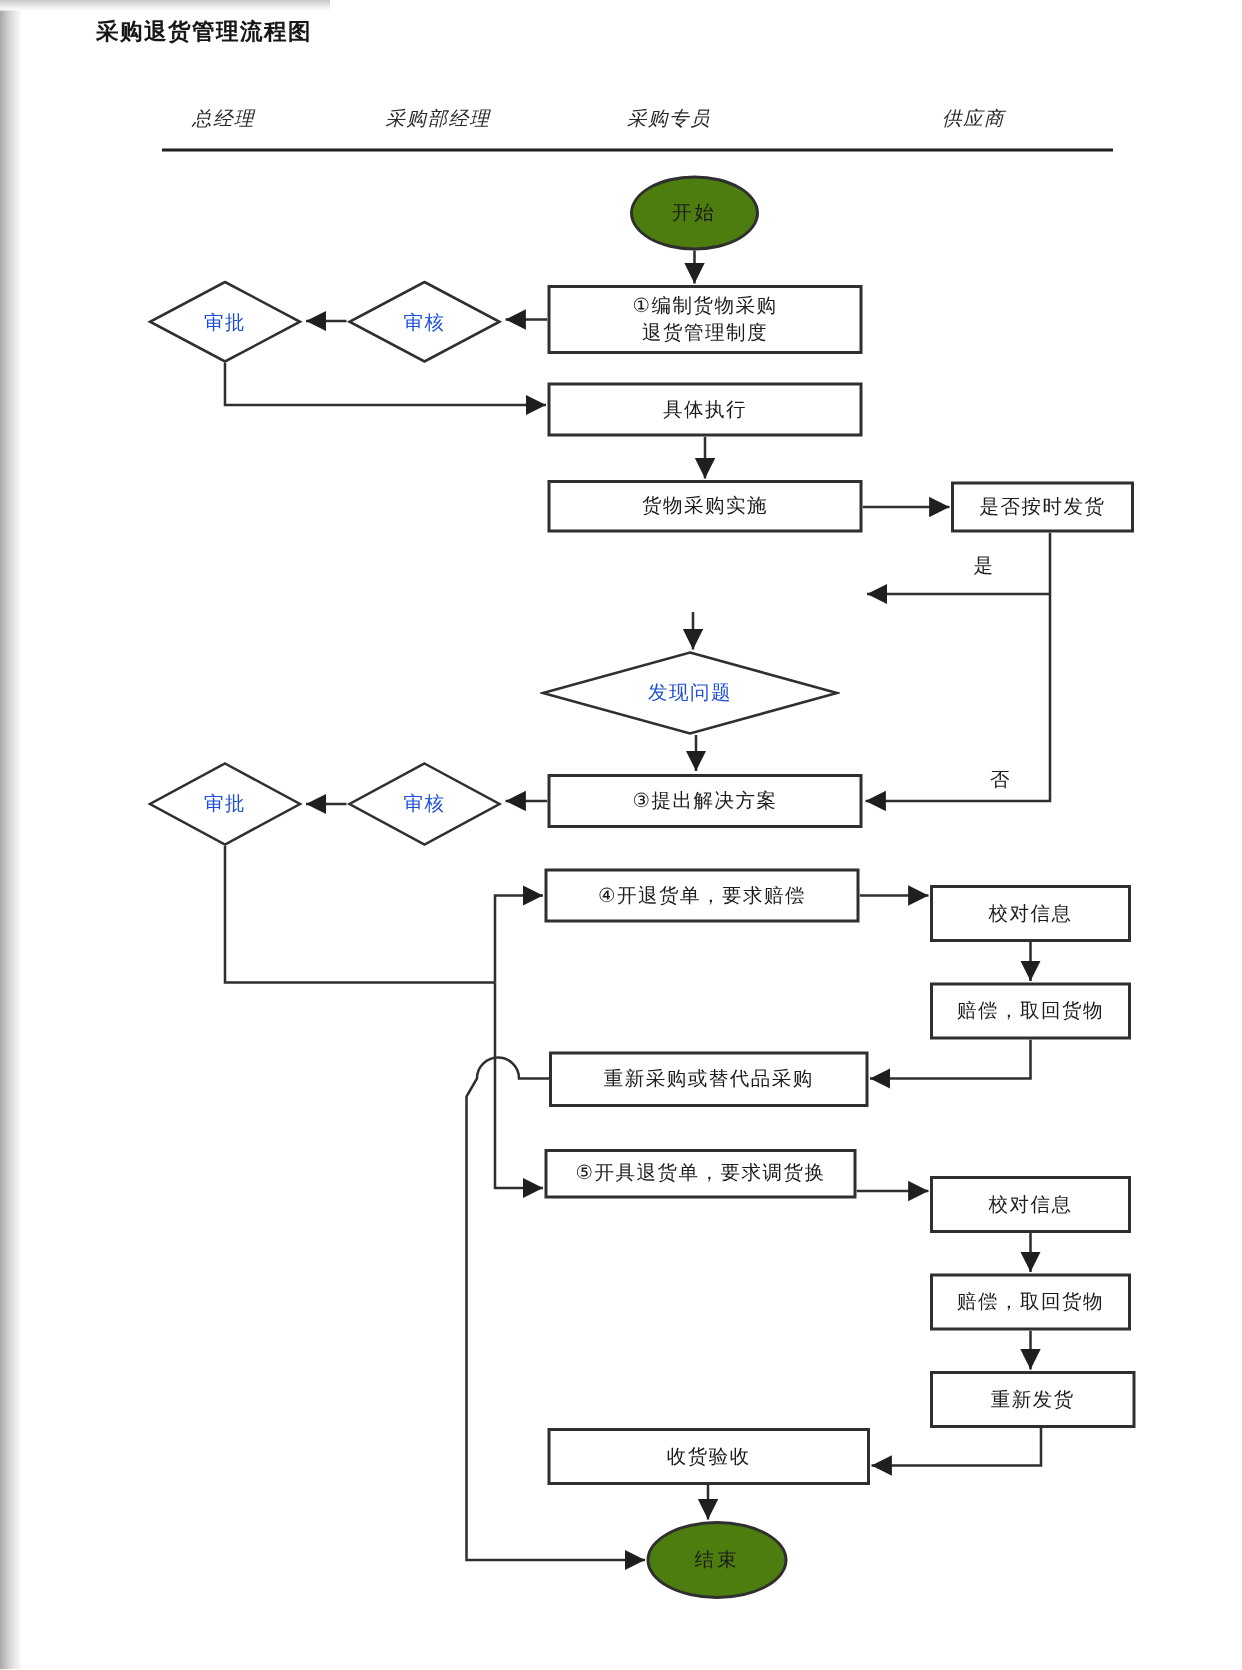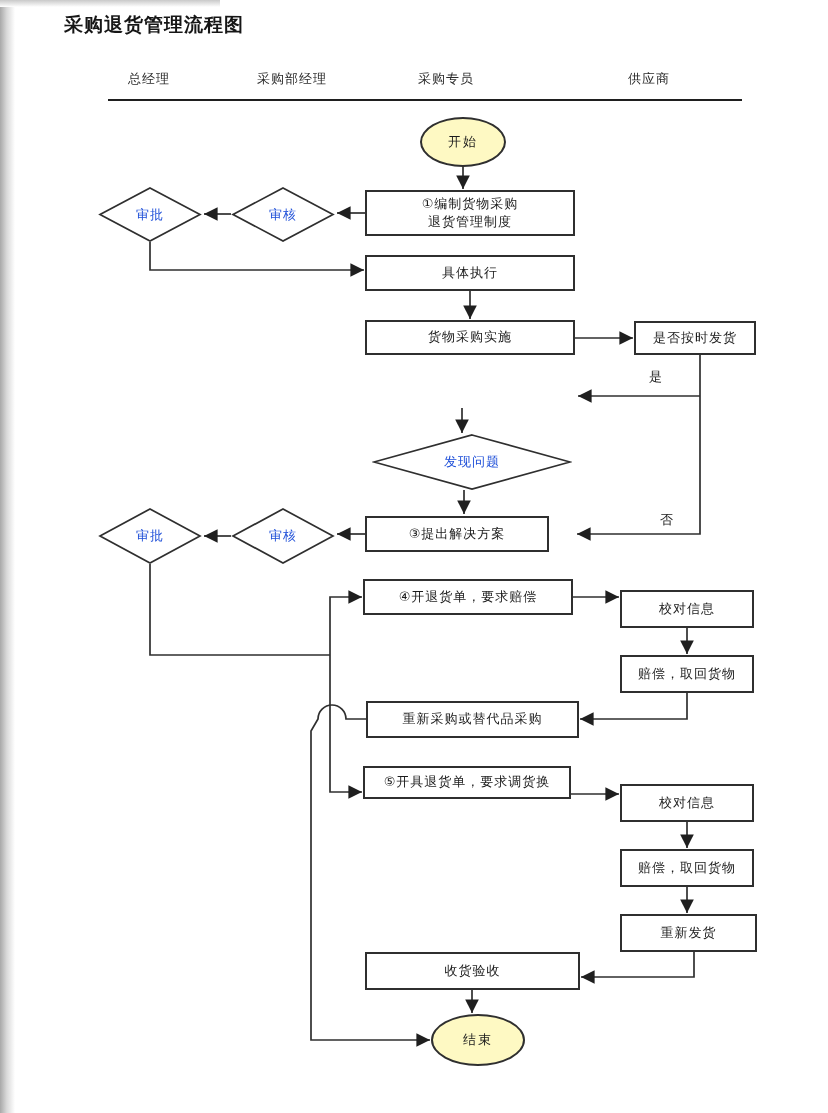--- a/index.html
+++ b/index.html
@@ -2,30 +2,30 @@
 <html><head>
 <meta charset="utf-8">
 <style>
   html,body{margin:0;padding:0;background:#ffffff;}
   #page{position:relative;width:828px;height:1113px;background:#ffffff;overflow:hidden;
         font-family:"Liberation Sans","DejaVu Sans",sans-serif;color:#1f1f1f;}
   #scan-edge-left{position:absolute;left:0;top:0;width:15px;height:100%;
         background:linear-gradient(90deg,#a8a8a8 0%,#d9d9d9 45%,#ffffff 100%);}
   #scan-edge-top{position:absolute;left:0;top:0;width:220px;height:7px;
         background:linear-gradient(180deg,#c9c9c9 0%,#ffffff 100%);}
-  #doc-title{position:absolute;left:64px;top:12px;font-size:19px;font-weight:bold;
+  #doc-title{position:absolute;left:64px;top:12px;font-size:15px;font-weight:bold;
         letter-spacing:1px;color:#161616;}
   .lane-label{position:absolute;top:70px;transform:translateX(-50%);font-size:13px;
-        letter-spacing:1px;color:#2a2a2a;white-space:nowrap;}
+        letter-spacing:1px;color:#2a2a2a;white-space:nowrap;font-style:italic;}
   #lane-rule{position:absolute;left:108px;top:99px;width:634px;height:2px;background:#1f1f1f;}
   svg.layer{position:absolute;left:0;top:0;width:828px;height:1113px;}
   .box{position:absolute;border:2px solid #2f2f2f;background:#ffffff;box-sizing:border-box;
         display:flex;align-items:center;justify-content:center;text-align:center;
         font-size:13px;letter-spacing:1px;color:#1c1c1c;line-height:1.4;white-space:pre-line;}
-  .oval{position:absolute;border:2px solid #2f2f2f;background:#fef9c3;box-sizing:border-box;
+  .oval{position:absolute;border:2px solid #2f2f2f;background:#4d7c0f;box-sizing:border-box;
         border-radius:50%;display:flex;align-items:center;justify-content:center;
         font-size:13px;letter-spacing:2px;color:#1c1c1c;}
   .diamond{position:absolute;}
   .diamond svg{position:absolute;left:0;top:0;width:100%;height:100%;}
   .diamond .lbl{position:absolute;left:0;top:0;right:0;bottom:0;display:flex;align-items:center;
         justify-content:center;font-size:13px;letter-spacing:1px;color:#1d4ed8;}
   .branch-label{position:absolute;font-size:13px;color:#1c1c1c;letter-spacing:1px;}
 </style>
 </head>
 <body>
@@ -77,21 +77,21 @@
   </svg>
 
   <div class="oval" style="left:420px;top:117px;width:86px;height:50px">开始</div>
   <div class="oval" style="left:431px;top:1014px;width:94px;height:52px">结束</div>
 
   <div class="box" style="left:365px;top:190px;width:210px;height:46px">①编制货物采购
 退货管理制度</div>
   <div class="box" style="left:365px;top:255px;width:210px;height:36px">具体执行</div>
   <div class="box" style="left:365px;top:320px;width:210px;height:35px">货物采购实施</div>
   <div class="box" style="left:634px;top:321px;width:122px;height:34px">是否按时发货</div>
-  <div class="box" style="left:365px;top:516px;width:184px;height:36px">③提出解决方案</div>
+  <div class="box" style="left:365px;top:516px;width:210px;height:36px">③提出解决方案</div>
   <div class="box" style="left:363px;top:579px;width:210px;height:36px">④开退货单，要求赔偿</div>
   <div class="box" style="left:620px;top:590px;width:134px;height:38px">校对信息</div>
   <div class="box" style="left:620px;top:655px;width:134px;height:38px">赔偿，取回货物</div>
   <div class="box" style="left:366px;top:701px;width:213px;height:37px">重新采购或替代品采购</div>
   <div class="box" style="left:363px;top:766px;width:208px;height:33px">⑤开具退货单，要求调货换</div>
   <div class="box" style="left:620px;top:784px;width:134px;height:38px">校对信息</div>
   <div class="box" style="left:620px;top:849px;width:134px;height:38px">赔偿，取回货物</div>
   <div class="box" style="left:620px;top:914px;width:137px;height:38px">重新发货</div>
   <div class="box" style="left:365px;top:952px;width:215px;height:38px">收货验收</div>
 
@@ -100,21 +100,21 @@
       <polygon points="52,1 102,27.5 52,54 2,27.5" fill="#ffffff" stroke="#2f2f2f" stroke-width="1.7"></polygon>
       </svg>
     <span class="lbl">审批</span>
   </div>
   <div class="diamond" style="left:231px;top:187px;width:104px;height:55px">
     <svg viewBox="0 0 104 55">
       <polygon points="52,1 102,27.5 52,54 2,27.5" fill="#ffffff" stroke="#2f2f2f" stroke-width="1.7"></polygon>
       </svg>
     <span class="lbl">审核</span>
   </div>
-  <div class="diamond" style="left:372px;top:434px;width:200px;height:56px">
+  <div class="diamond" style="left:360px;top:434px;width:200px;height:56px">
     <svg viewBox="0 0 200 56">
       <polygon points="100,1 198,28 100,55 2,28" fill="#ffffff" stroke="#2f2f2f" stroke-width="1.7"></polygon>
       </svg>
     <span class="lbl">发现问题</span>
   </div>
   <div class="diamond" style="left:98px;top:508px;width:104px;height:56px">
     <svg viewBox="0 0 104 56">
       <polygon points="52,1 102,28 52,55 2,28" fill="#ffffff" stroke="#2f2f2f" stroke-width="1.7"></polygon>
       </svg>
     <span class="lbl">审批</span>

